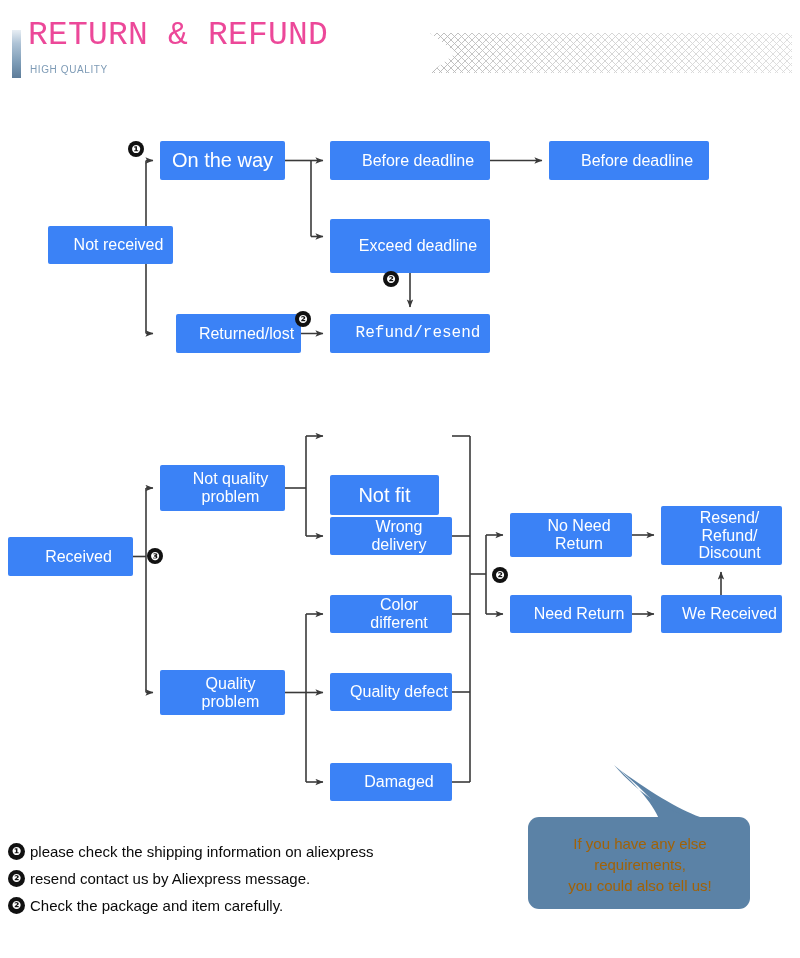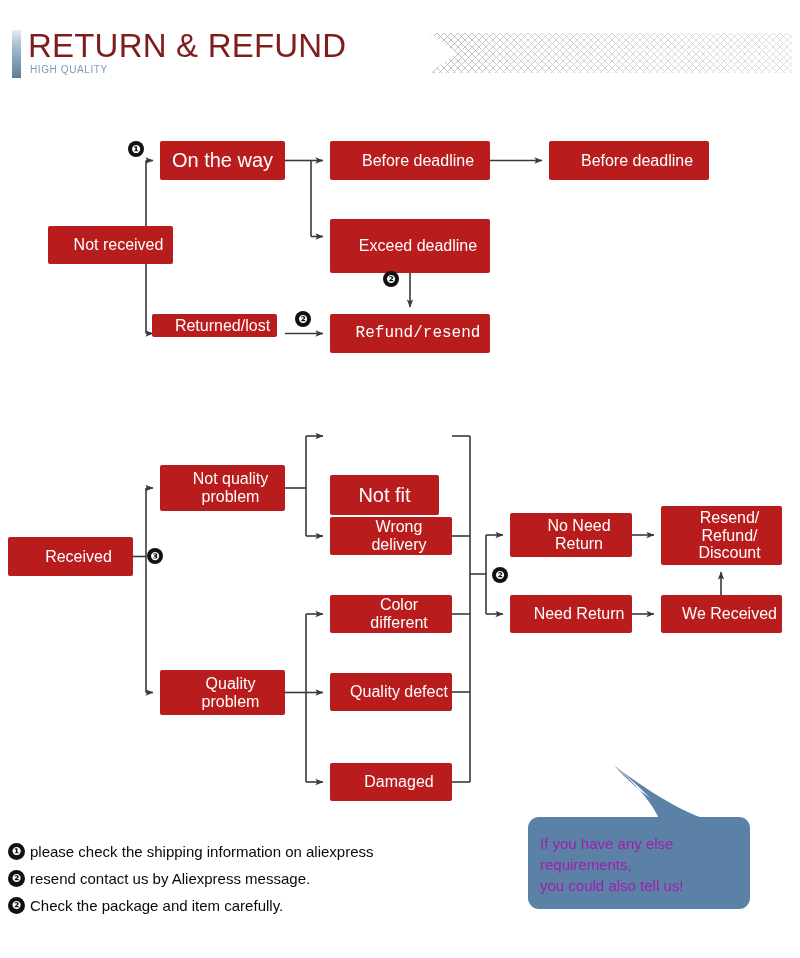--- a/index.html
+++ b/index.html
@@ -14,36 +14,37 @@
   }
   #page{position:relative;width:800px;height:958px;}
 
   
   #header{position:absolute;left:0;top:0;width:800px;height:110px;}
   #accent-bar{
     position:absolute;left:12px;top:30px;width:9px;height:48px;
     background:linear-gradient(to bottom,#e8eef4 0%,#aec3d6 28%,#7b9ab5 70%,#5d7c99 100%);
   }
   #title{
-    position:absolute;left:28px;top:26px;
+    position:absolute;left:28px;top:16px;
     font-size:33px;letter-spacing:0.2px;
-    color:#7f1d1d;font-weight:400;white-space:nowrap;
+    color:#ec4899;font-weight:400;white-space:nowrap;
     line-height:40px;
+    font-family:Liberation Mono, monospace;
   }
   #subtitle{
     position:absolute;left:30px;top:64px;
     font-size:10px;letter-spacing:0.6px;
     color:#7e9bb6;font-weight:400;white-space:nowrap;
   }
   #hatch-wrap{position:absolute;left:430px;top:33px;width:362px;height:40px;}
 
   
   .fbox{
     position:absolute;
-    background:#b91c1c;
+    background:#3b82f6;
     border-radius:2px;
     color:#ffffff;
     display:flex;align-items:center;justify-content:center;
     text-align:center;
     font-size:15px;
     line-height:1.12;
     box-sizing:border-box;
     padding:2px 4px;
     font-weight:400;
   }
@@ -61,21 +62,21 @@
     font-family:"DejaVu Sans", sans-serif;
   }
 
   
   #wires{position:absolute;left:0;top:0;width:800px;height:958px;pointer-events:none;}
 
   
   #bubble-wrap{position:absolute;left:528px;top:755px;width:262px;height:160px;}
   #bubble-text{
     position:absolute;left:540px;top:833px;width:200px;
-    color:#a21caf;font-size:15px;line-height:21px;
+    text-align:center;color:#a16207;font-size:15px;line-height:21px;
   }
 
   
   #notes{position:absolute;left:8px;top:838px;width:470px;}
   .note-row{position:relative;height:27px;display:flex;align-items:center;}
   .note-badge{
     width:17px;height:17px;border-radius:50%;
     background:#111111;color:#ffffff;
     font-size:11px;font-weight:700;
     display:flex;align-items:center;justify-content:center;
@@ -172,21 +173,21 @@
 
       <path d="M632,614 L654,614" marker-end="url(#arw)"></path>
 
       <path d="M721,595 L721,572" marker-end="url(#arw)"></path>
     </g>
   </svg>
 
   <div>
     <div class="fbox med" style="left:8px;top:226px;width:125px;height:38px;margin-left:40px;">Not received</div>
     <div class="fbox big" style="left:160px;top:141px;width:125px;height:39px;">On the way</div>
-    <div class="fbox med" style="left:152px;top:314px;width:125px;height:23px;">Returned/lost</div>
+    <div class="fbox med" style="left:176px;top:314px;width:125px;height:39px;">Returned/lost</div>
     <div class="fbox med" style="left:330px;top:141px;width:160px;height:39px;">Before deadline</div>
     <div class="fbox med" style="left:330px;top:219px;width:160px;height:54px;">Exceed deadline</div>
     <div class="fbox med" style="left:330px;top:314px;width:160px;height:39px;font-family:Liberation Mono, monospace;">Refund/resend</div>
     <div class="fbox med" style="left:549px;top:141px;width:160px;height:39px;">Before deadline</div>
 
     <div class="badge" style="left:128px;top:141px;">❶</div>
     <div class="badge" style="left:383px;top:271px;">❷</div>
     <div class="badge" style="left:295px;top:311px;">❷</div>
   </div>
 

